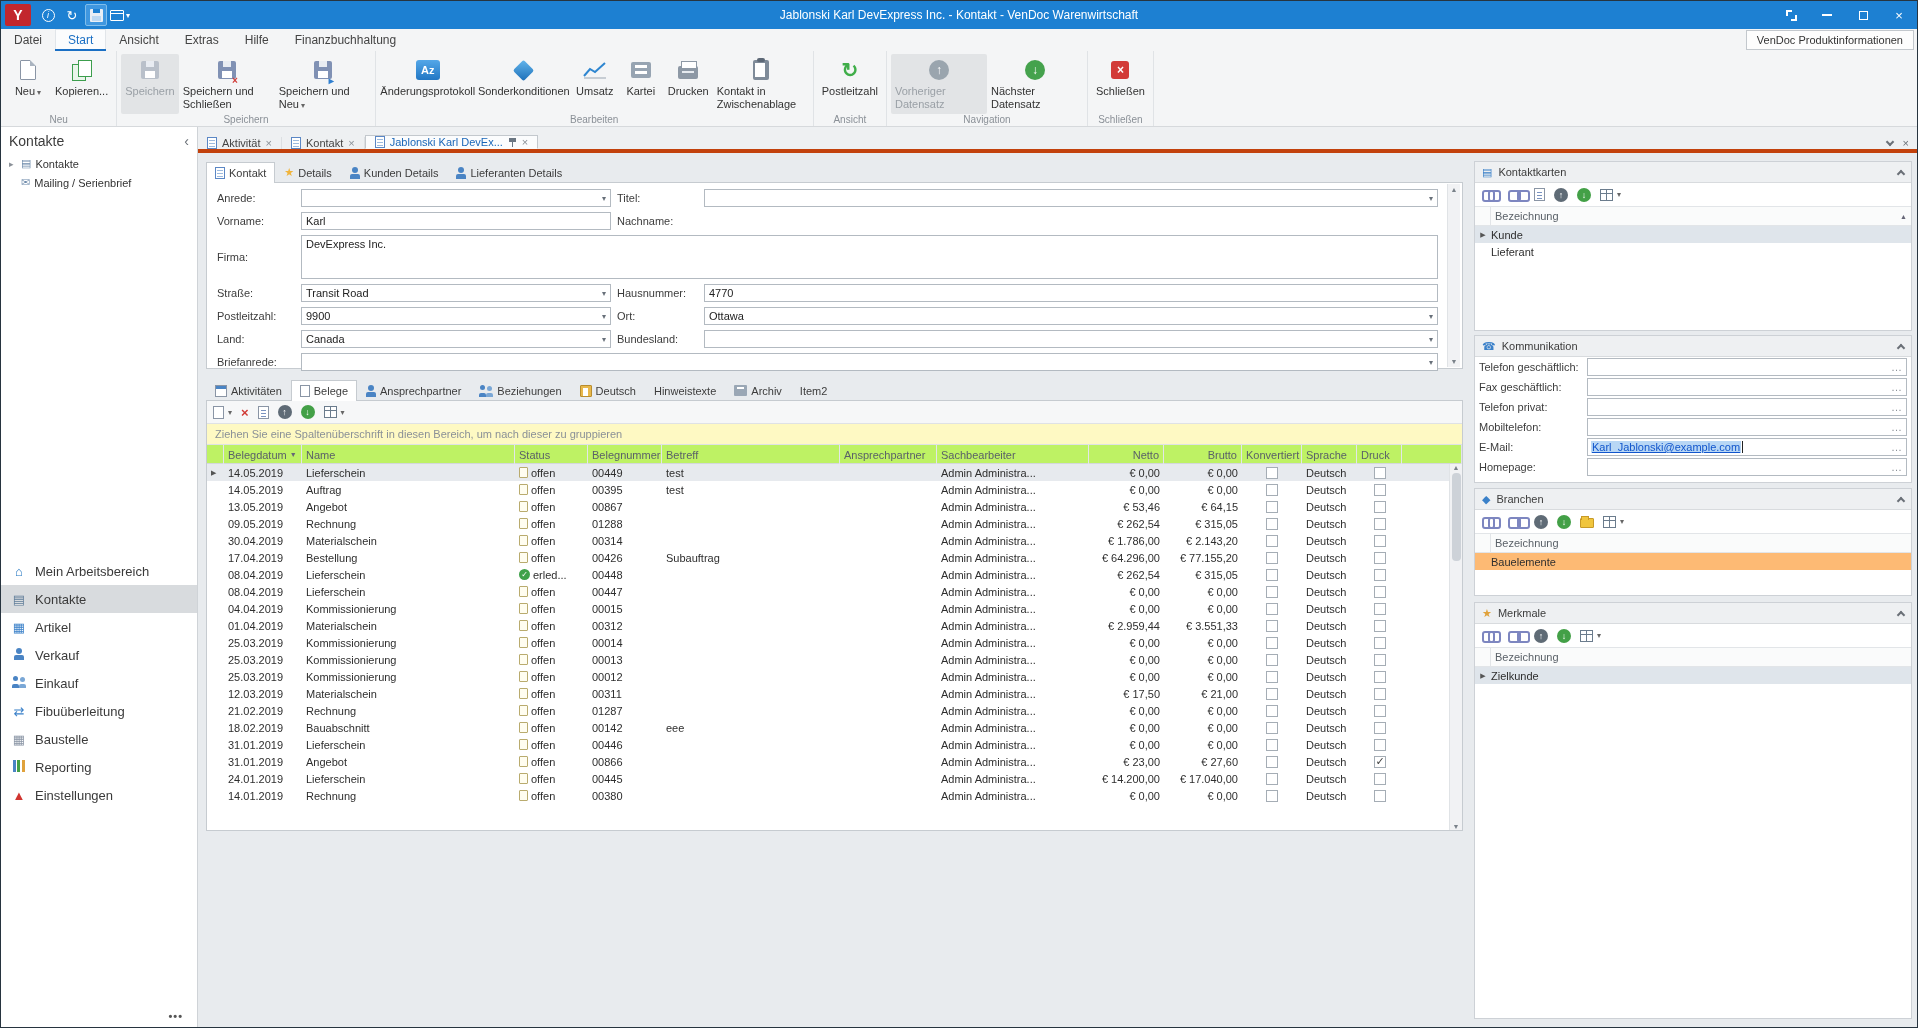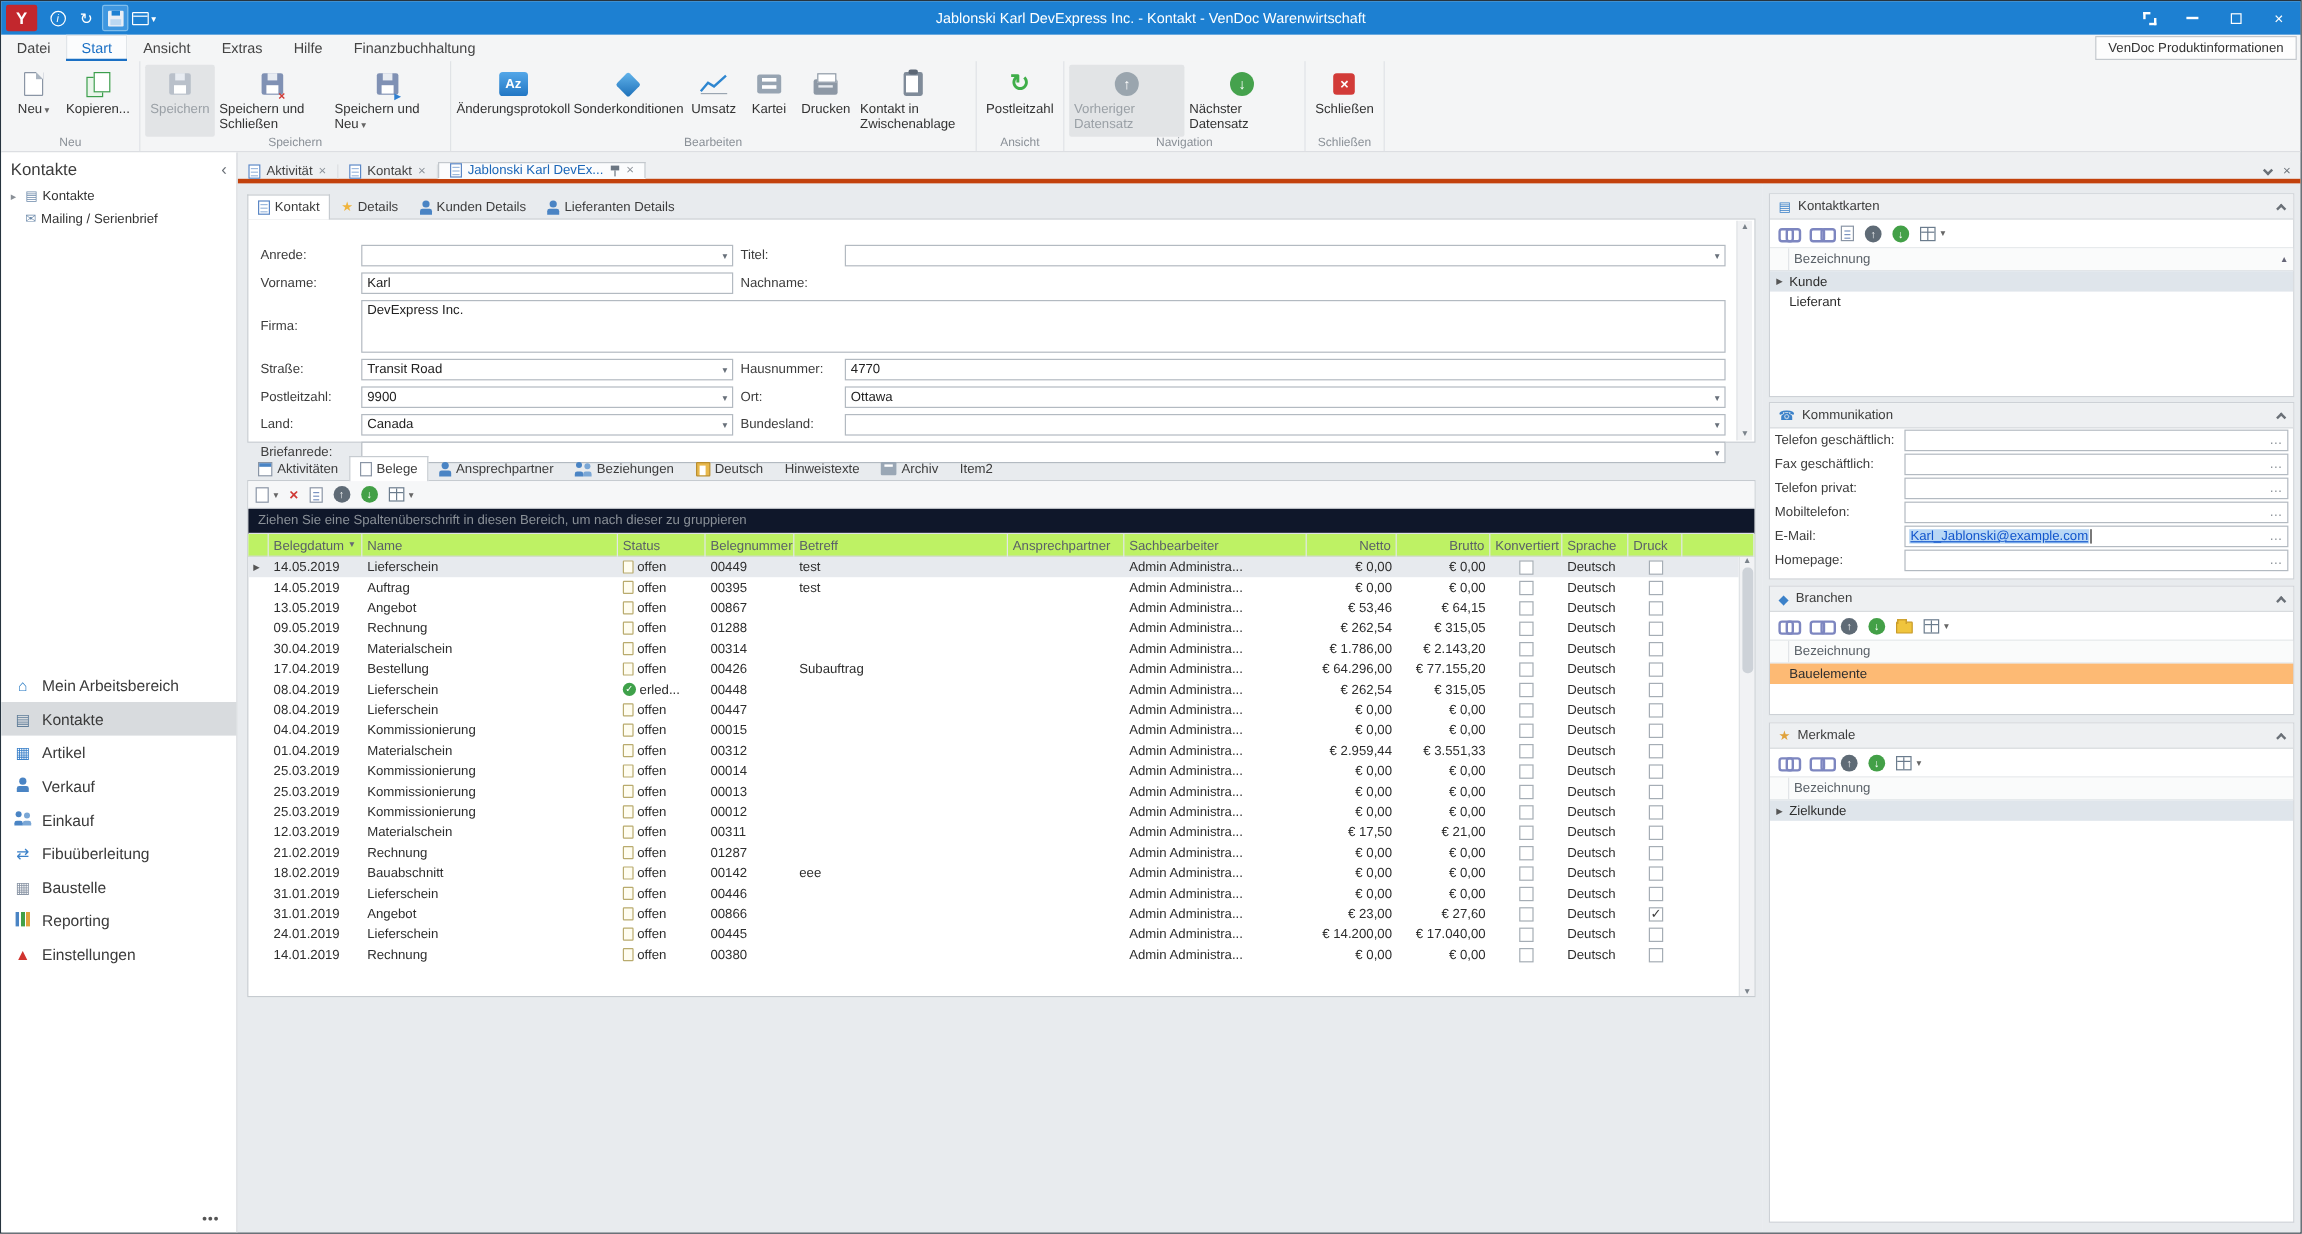--- a/index.html
+++ b/index.html
@@ -104,21 +104,21 @@
   .nav-ic{width:16px;text-align:center;font-size:13px}
   .sb-foot{position:absolute;left:0;right:0;bottom:0;height:22px;display:flex;align-items:center;justify-content:flex-end;padding-right:14px;color:#555;font-weight:bold;letter-spacing:1px}
 
   
   .center{position:absolute;left:197px;top:152px;width:1271px;bottom:0;background:#e8ebee}
   .card{position:absolute;left:8px;width:1257px}
   .tabstrip{display:flex;align-items:flex-end;height:21px}
   .tab{display:flex;align-items:center;gap:4px;height:20px;padding:0 8px;color:#3c3c3c;border:1px solid transparent;border-bottom:none}
   .tab.active{background:#fff;border-color:#c6cbd0;position:relative;z-index:2;margin-bottom:-1px;height:21px}
   .form-card{top:8px;height:208px}
-  .form-body{position:relative;background:#fff;border:1px solid #c6cbd0;height:187px;padding:21px 24px 6px 10px}
+  .form-body{position:relative;background:#fff;border:1px solid #c6cbd0;height:187px;padding:6px 24px 6px 10px}
   .frow{display:flex;align-items:center;margin-bottom:5px}
   .flabel{width:84px;flex:none;color:#3c3c3c}
   .rlabel{width:93px;flex:none;padding-left:6px;color:#3c3c3c}
   .ffield{height:18px;border:1px solid #b3bac1;background:#fff;display:flex;align-items:center;padding:0 4px;color:#222}
   .w-left{width:310px;flex:none}
   .grow1{flex:1}
   .combo .dd-a{margin-left:auto;color:#68707a;font-size:8px;padding-left:4px}
   .firma{height:44px;align-items:flex-start;padding-top:2px}
   .form-scroll{position:absolute;right:2px;top:1px;bottom:1px;width:13px;background:#f1f2f4;border-left:1px solid #e0e3e6;display:flex;flex-direction:column;align-items:center;justify-content:space-between;font-size:7px;color:#7a828a;padding:2px 0}
 
@@ -129,21 +129,21 @@
   .mi-page{width:11px;height:13px;background:#fff;border:1px solid #8a95a5;position:relative}
   .mi-x{color:#d03a36;font-weight:bold;font-size:13px}
   .mi-report{width:11px;height:13px;background:#fff;border:1px solid #8a95a5;position:relative}
   .mi-report::before{content:"";position:absolute;left:2px;top:3px;right:2px;height:1px;background:#7a93c0;box-shadow:0 3px 0 #7a93c0,0 6px 0 #7a93c0}
   .mc{width:14px;height:14px;border-radius:50%;color:#fff;font-size:9px;font-weight:bold;display:inline-flex;align-items:center;justify-content:center}
   .mc.up{background:#5f6b76}
   .mc.dn{background:#43a047}
   .mi-grid{width:13px;height:12px;border:1px solid #6b7c8d;background:#fff;position:relative}
   .mi-grid::before{content:"";position:absolute;left:0;right:0;top:3px;height:1px;background:#6b7c8d}
   .mi-grid::after{content:"";position:absolute;top:0;bottom:0;left:5px;width:1px;background:#6b7c8d}
-  .group-hint{height:21px;background:#0f172a;border-bottom:1px solid #dfe2e5;display:flex;align-items:center;padding-left:8px;color:#8a9097}
+  .group-hint{height:21px;background:#fef9c3;border-bottom:1px solid #dfe2e5;display:flex;align-items:center;padding-left:8px;color:#8a9097}
   .gridcols{display:grid;grid-template-columns:17px 78px 213px 73px 74px 178px 97px 152px 75px 78px 60px 55px 45px 1fr;align-items:center}
   .grid-head{height:19px;background:#bef264;border-bottom:1px solid #d4d8db;color:#5a6168}
   .grid-head .hc{padding:0 4px;border-right:1px solid #e3e6e9;height:19px;display:flex;align-items:center;overflow:hidden;white-space:nowrap}
   .hc.num,.bc.num{justify-content:flex-end;text-align:center}
   .sort-d{font-size:7px;color:#667;margin-left:3px}
   .grid-wrap{position:relative;flex:1;overflow:hidden}
   .grid-body{position:absolute;left:0;top:0;right:13px;bottom:0;overflow:hidden}
   .grow{height:17px;color:#2e2e2e}
   .grow.selected{background:#e7eaee}
   .bc{padding:0 4px;overflow:hidden;white-space:nowrap;display:flex;align-items:center;gap:3px;height:17px}

